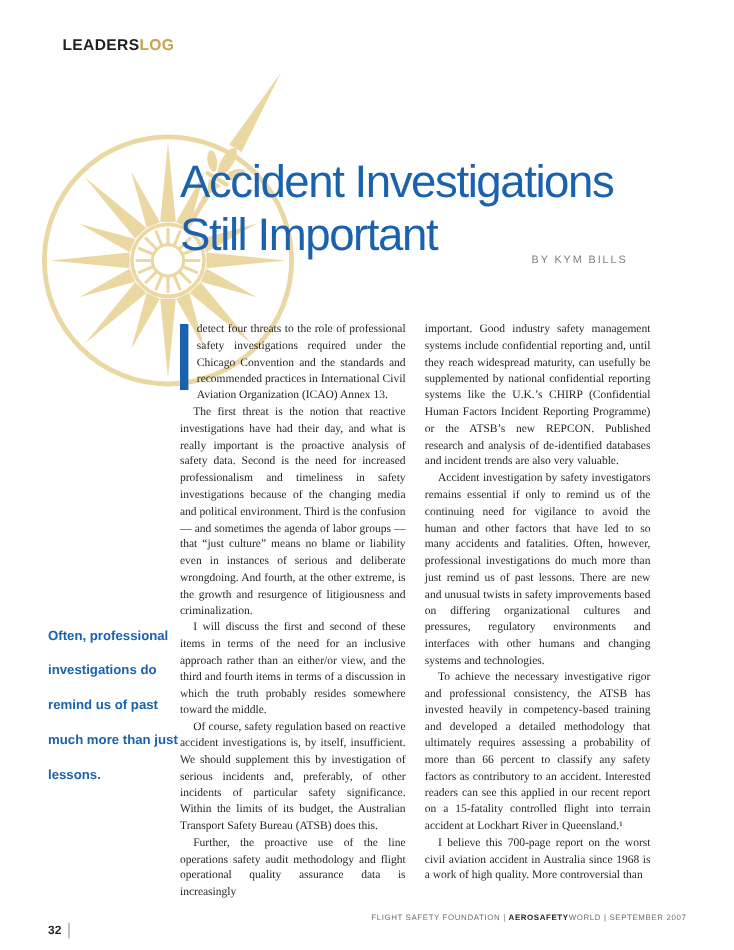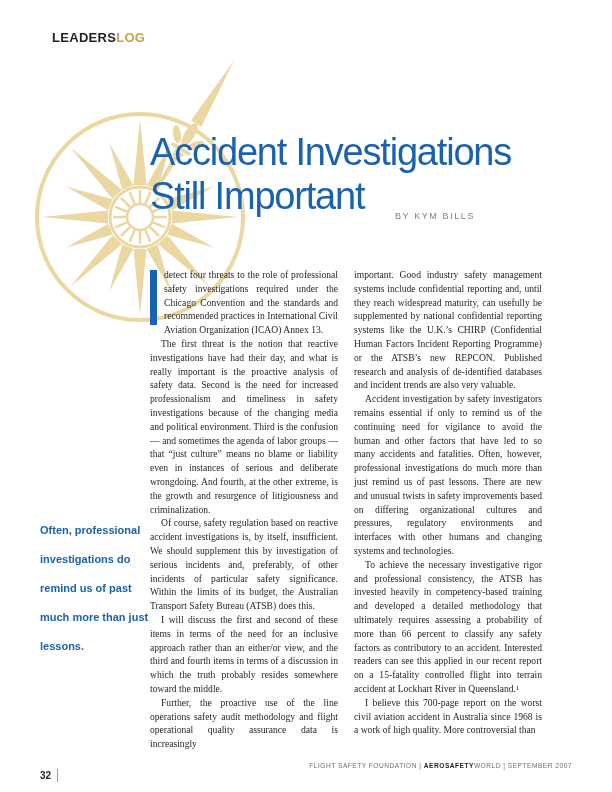--- a/index.html
+++ b/index.html
@@ -17,21 +17,21 @@
     font-size:13px;font-weight:bold;letter-spacing:.3px;z-index:2;padding-left:12px;}
   .kicker .k-light{color:var(--gold);}
   
   .compass{position:absolute;left:18px;top:28px;z-index:0;}
   .tanfill{fill:var(--tan);}
   .tanstroke{stroke:var(--tan);fill:none;}
   
   .title{position:absolute;left:150px;top:130px;z-index:2;
     font-family:"Liberation Sans",sans-serif;font-weight:400;color:var(--blue);
     font-size:38px;line-height:1.16;letter-spacing:-1.2px;}
-  .byline{position:absolute;left:395px;top:211px;width:128px;text-align:left;z-index:2;
+  .byline{position:absolute;left:395px;top:211px;width:128px;text-align:right;z-index:2;
     font-family:"Liberation Sans",sans-serif;font-size:9px;letter-spacing:1.6px;color:var(--bylinegray);}
   
   .columns{position:absolute;left:150px;top:268px;width:392px;display:flex;gap:16px;z-index:2;}
   .col{width:188px;font-size:9.6px;line-height:13.8px;text-align:justify;}
   .col p{text-indent:11px;}
   .col p.no-indent{text-indent:0;}
   .dropcap-para{text-indent:0 !important;}
   .dropcap-bar{float:left;width:7px;height:55px;background:var(--blue);margin:2px 7px 0 0;}
   
   .pullquote{position:absolute;left:40px;top:516px;z-index:2;
@@ -117,22 +117,22 @@
     <span>Still Important</span>
   </h1>
 
   <div class="byline">BY KYM BILLS</div>
 
   <div class="columns">
     <div class="col">
       <p class="dropcap-para"><span class="dropcap-bar"></span><span>detect four threats to the role of professional safety investigations required under the Chicago Convention and the standards and recommended practices in International Civil Aviation Organization (ICAO) Annex 13.</span></p>
       <div>
           <p>The first threat is the notion that reactive investigations have had their day, and what is really important is the proactive analysis of safety data. Second is the need for increased professionalism and timeliness in safety investigations because of the changing media and political environment. Third is the confusion — and sometimes the agenda of labor groups — that “just culture” means no blame or liability even in instances of serious and deliberate wrongdoing. And fourth, at the other extreme, is the growth and resurgence of litigiousness and criminalization.</p>
+          <p>I will discuss the first and second of these items in terms of the need for an inclusive approach rather than an either/or view, and the third and fourth items in terms of a discussion in which the truth probably resides somewhere toward the middle.</p>
           <p>Of course, safety regulation based on reactive accident investigations is, by itself, insufficient. We should supplement this by investigation of serious incidents and, preferably, of other incidents of particular safety significance. Within the limits of its budget, the Australian Transport Safety Bureau (ATSB) does this.</p>
-          <p>I will discuss the first and second of these items in terms of the need for an inclusive approach rather than an either/or view, and the third and fourth items in terms of a discussion in which the truth probably resides somewhere toward the middle.</p>
           <p>Further, the proactive use of the line operations safety audit methodology and flight operational quality assurance data is increasingly</p>
         </div>
     </div>
     <div class="col">
       <div class="col-right-list">
           <p class="no-indent">important. Good industry safety management systems include confidential reporting and, until they reach widespread maturity, can usefully be supplemented by national confidential reporting systems like the U.K.’s CHIRP (Confidential Human Factors Incident Reporting Programme) or the ATSB’s new REPCON. Published research and analysis of de-identified databases and incident trends are also very valuable.</p>
           <p>Accident investigation by safety investigators remains essential if only to remind us of the continuing need for vigilance to avoid the human and other factors that have led to so many accidents and fatalities. Often, however, professional investigations do much more than just remind us of past lessons. There are new and unusual twists in safety improvements based on differing organizational cultures and pressures, regulatory environments and interfaces with other humans and changing systems and technologies.</p>
           <p>To achieve the necessary investigative rigor and professional consistency, the ATSB has invested heavily in competency-based training and developed a detailed methodology that ultimately requires assessing a probability of more than 66 percent to classify any safety factors as contributory to an accident. Interested readers can see this applied in our recent report on a 15-fatality controlled flight into terrain accident at Lockhart River in Queensland.¹</p>
           <p>I believe this 700-page report on the worst civil aviation accident in Australia since 1968 is a work of high quality. More controversial than</p>
         </div>

